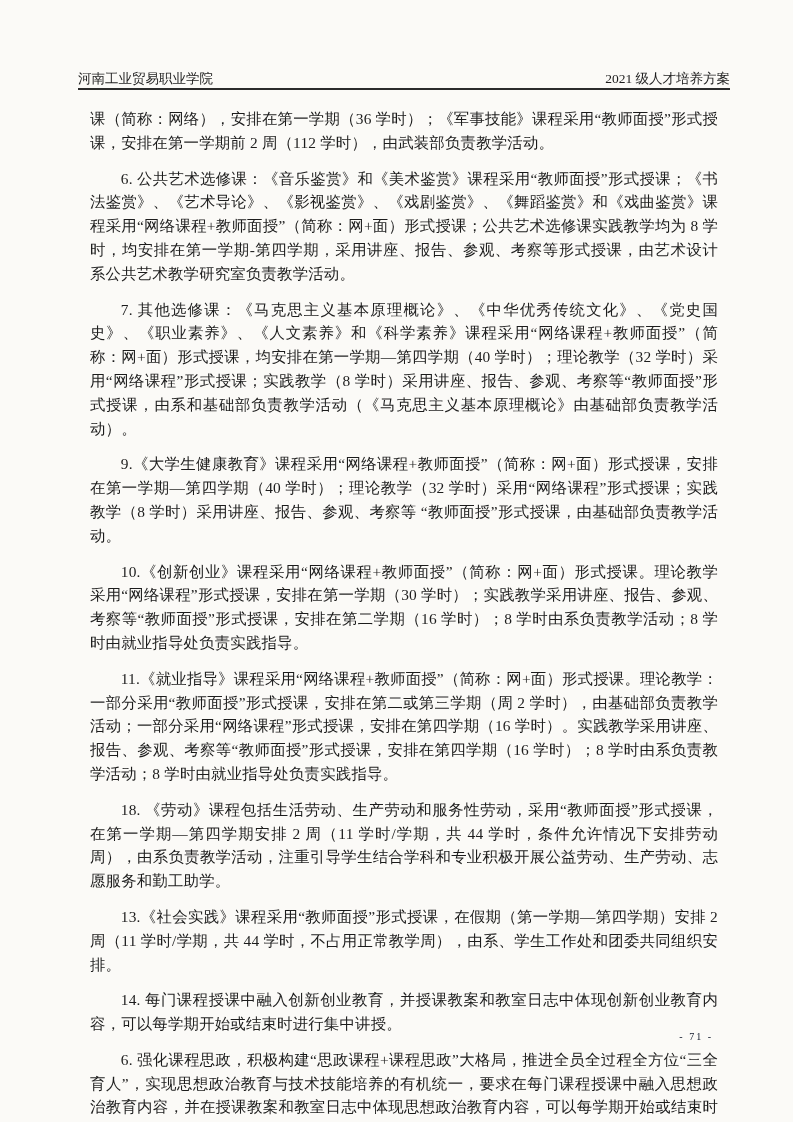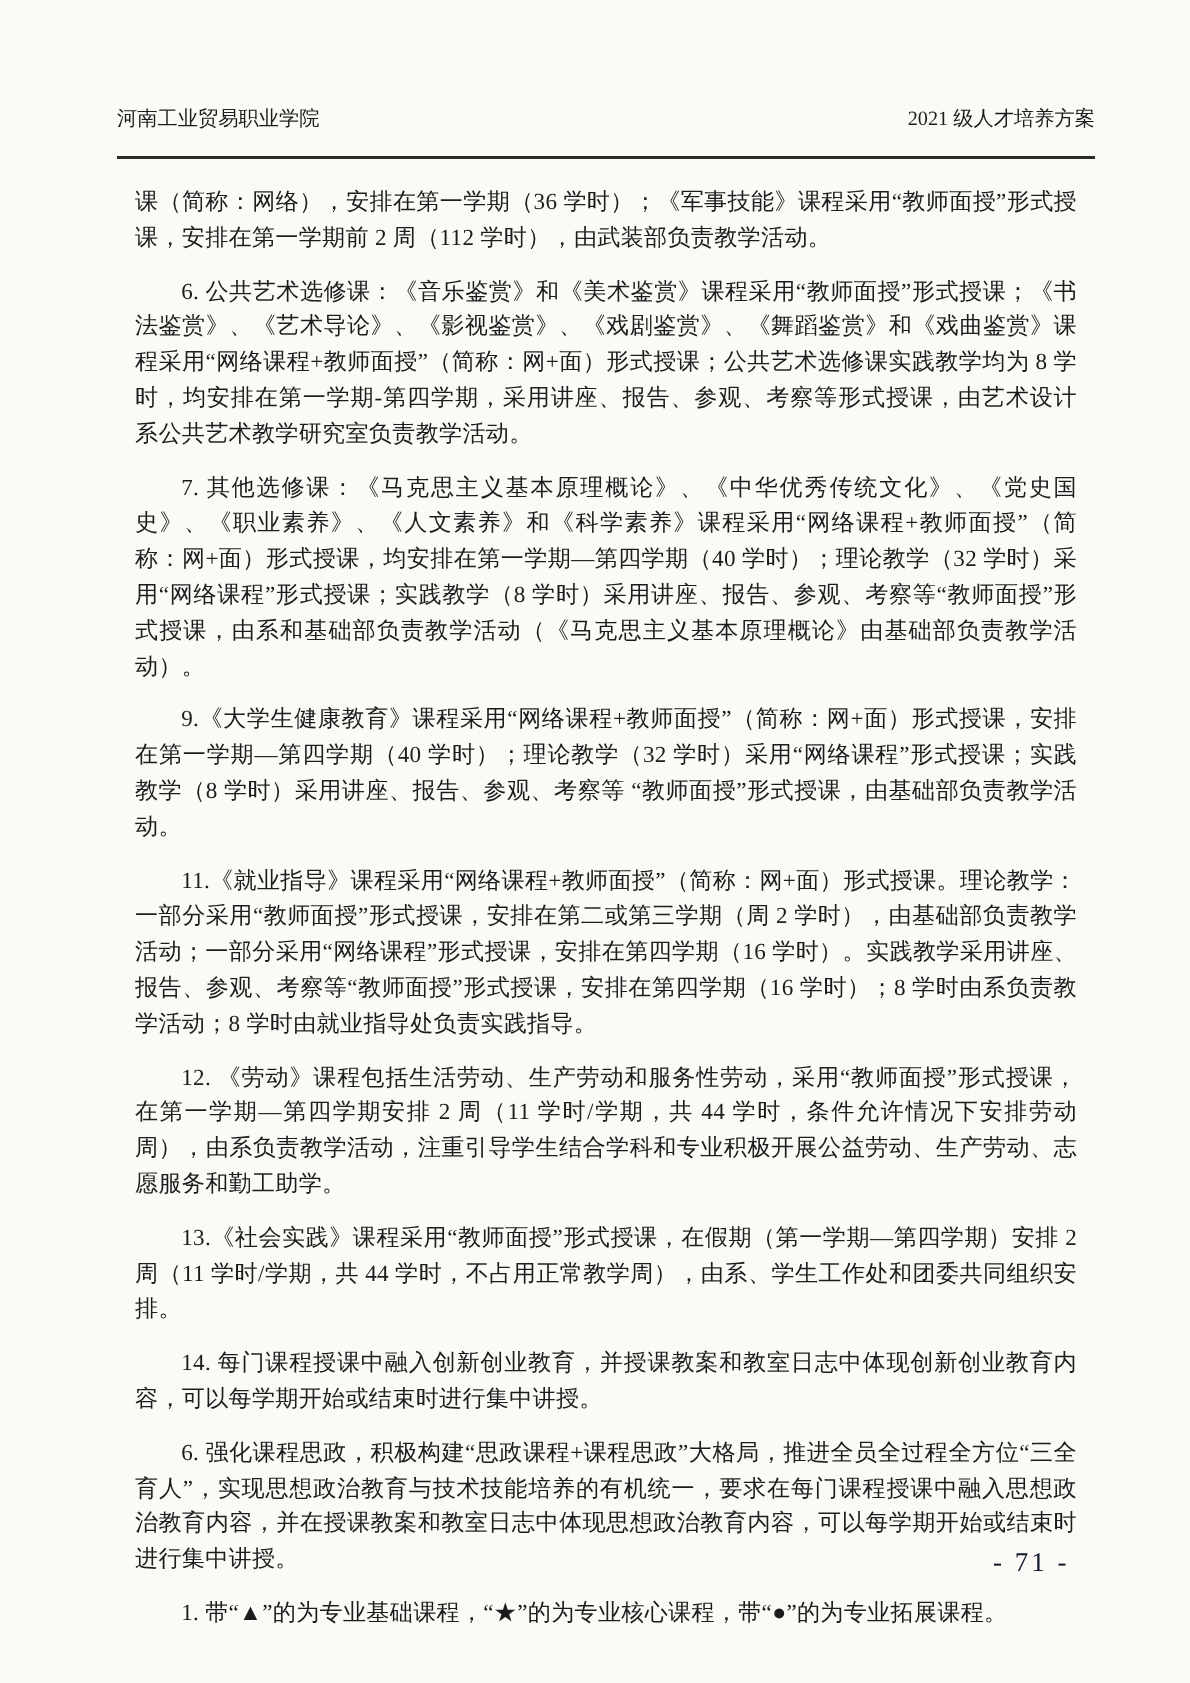--- a/index.html
+++ b/index.html
@@ -17,21 +17,21 @@
     font-family: "Liberation Serif", "DejaVu Serif", serif;
     color: #1c1c1c;
     overflow: hidden;
   }
   .header {
     display: flex;
     justify-content: space-between;
     align-items: flex-end;
     font-size: 13.5px;
     line-height: 18px;
-    padding-bottom: 16px;
+    padding-bottom: 0;
     border-bottom: 2px solid #2b2b2b;
   }
   .header .h-left, .header .h-right {
     white-space: nowrap;
   }
   .content {
     margin-top: 17px;
     font-size: 15.4px;
     line-height: 23.8px;
     text-align: justify;
@@ -42,42 +42,43 @@
     margin: 12px;
     text-indent: 2em;
   }
   .content p.no-indent {
     text-indent: 0;
   }
   .footer {
     position: absolute;
     top: 1031px;
     right: 80px;
-    font-size: 18px;
+    font-size: 10px;
     letter-spacing: 2px;
     color: #0f172a;
   }
 </style>
 </head>
 <body>
 
 <div class="page">
 
   <div class="header">
     <span class="h-left">河南工业贸易职业学院</span>
     <span class="h-right">2021 级人才培养方案</span>
   </div>
 
   <div class="content">
     <p class="no-indent">课（简称：网络），安排在第一学期（36 学时）；《军事技能》课程采用“教师面授”形式授课，安排在第一学期前 2 周（112 学时），由武装部负责教学活动。</p>
     <p>6. 公共艺术选修课：《音乐鉴赏》和《美术鉴赏》课程采用“教师面授”形式授课；《书法鉴赏》、《艺术导论》、《影视鉴赏》、《戏剧鉴赏》、《舞蹈鉴赏》和《戏曲鉴赏》课程采用“网络课程+教师面授”（简称：网+面）形式授课；公共艺术选修课实践教学均为 8 学时，均安排在第一学期-第四学期，采用讲座、报告、参观、考察等形式授课，由艺术设计系公共艺术教学研究室负责教学活动。</p>
     <p>7. 其他选修课：《马克思主义基本原理概论》、《中华优秀传统文化》、《党史国史》、《职业素养》、《人文素养》和《科学素养》课程采用“网络课程+教师面授”（简称：网+面）形式授课，均安排在第一学期—第四学期（40 学时）；理论教学（32 学时）采用“网络课程”形式授课；实践教学（8 学时）采用讲座、报告、参观、考察等“教师面授”形式授课，由系和基础部负责教学活动（《马克思主义基本原理概论》由基础部负责教学活动）。</p>
     <p>9.《大学生健康教育》课程采用“网络课程+教师面授”（简称：网+面）形式授课，安排在第一学期—第四学期（40 学时）；理论教学（32 学时）采用“网络课程”形式授课；实践教学（8 学时）采用讲座、报告、参观、考察等 “教师面授”形式授课，由基础部负责教学活动。</p>
+    <p>10.《创新创业》课程采用“网络课程+教师面授”（简称：网+面）形式授课。理论教学采用“网络课程”形式授课，安排在第一学期（30 学时）；实践教学采用讲座、报告、参观、考察等“教师面授”形式授课，安排在第二学期（16 学时）；8 学时由系负责教学活动；8 学时由就业指导处负责实践指导。</p>
     <p>11.《就业指导》课程采用“网络课程+教师面授”（简称：网+面）形式授课。理论教学：一部分采用“教师面授”形式授课，安排在第二或第三学期（周 2 学时），由基础部负责教学活动；一部分采用“网络课程”形式授课，安排在第四学期（16 学时）。实践教学采用讲座、报告、参观、考察等“教师面授”形式授课，安排在第四学期（16 学时）；8 学时由系负责教学活动；8 学时由就业指导处负责实践指导。</p>
-    <p>12. 《劳动》课程包括生活劳动、生产劳动和服务性劳动，采用“教师面授”形式授课，在第一学期—第四学期安排 2 周（11 学时/学期，共 44 学时，条件允许情况下安排劳动周），由系负责教学活动，注重引导学生结合学科和专业积极开展公益劳动、生产劳动、志愿服务和勤工助学。</p>
+    <p>18. 《劳动》课程包括生活劳动、生产劳动和服务性劳动，采用“教师面授”形式授课，在第一学期—第四学期安排 2 周（11 学时/学期，共 44 学时，条件允许情况下安排劳动周），由系负责教学活动，注重引导学生结合学科和专业积极开展公益劳动、生产劳动、志愿服务和勤工助学。</p>
     <p>13.《社会实践》课程采用“教师面授”形式授课，在假期（第一学期—第四学期）安排 2 周（11 学时/学期，共 44 学时，不占用正常教学周），由系、学生工作处和团委共同组织安排。</p>
     <p>14. 每门课程授课中融入创新创业教育，并授课教案和教室日志中体现创新创业教育内容，可以每学期开始或结束时进行集中讲授。</p>
     <p>6. 强化课程思政，积极构建“思政课程+课程思政”大格局，推进全员全过程全方位“三全育人”，实现思想政治教育与技术技能培养的有机统一，要求在每门课程授课中融入思想政治教育内容，并在授课教案和教室日志中体现思想政治教育内容，可以每学期开始或结束时进行集中讲授。</p>
     <p>1. 带“▲”的为专业基础课程，“★”的为专业核心课程，带“●”的为专业拓展课程。</p>
   </div>
 
   <div class="footer">- 71 -</div>
 
 </div>
 

